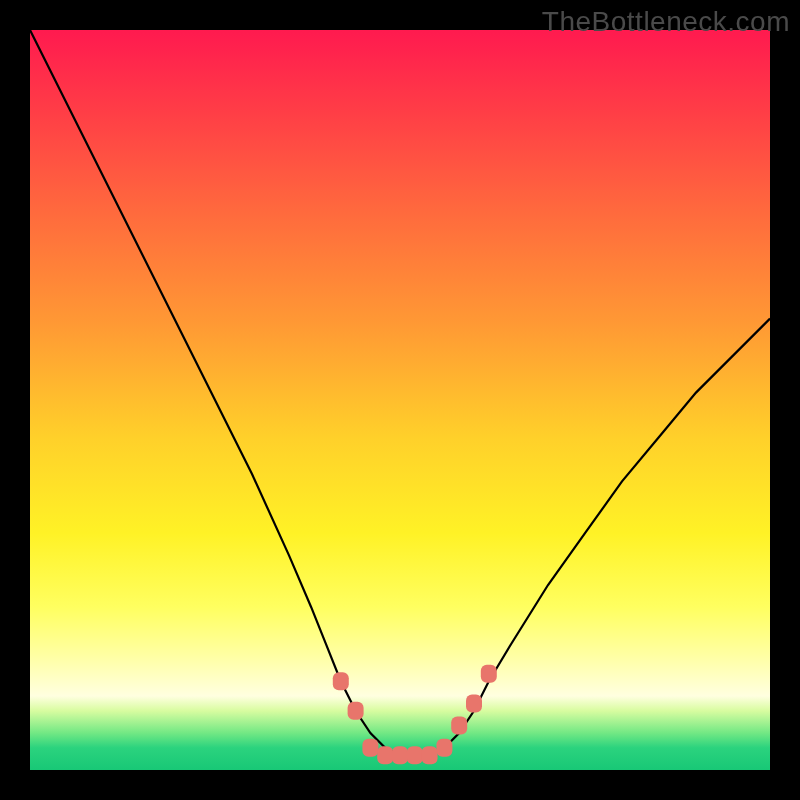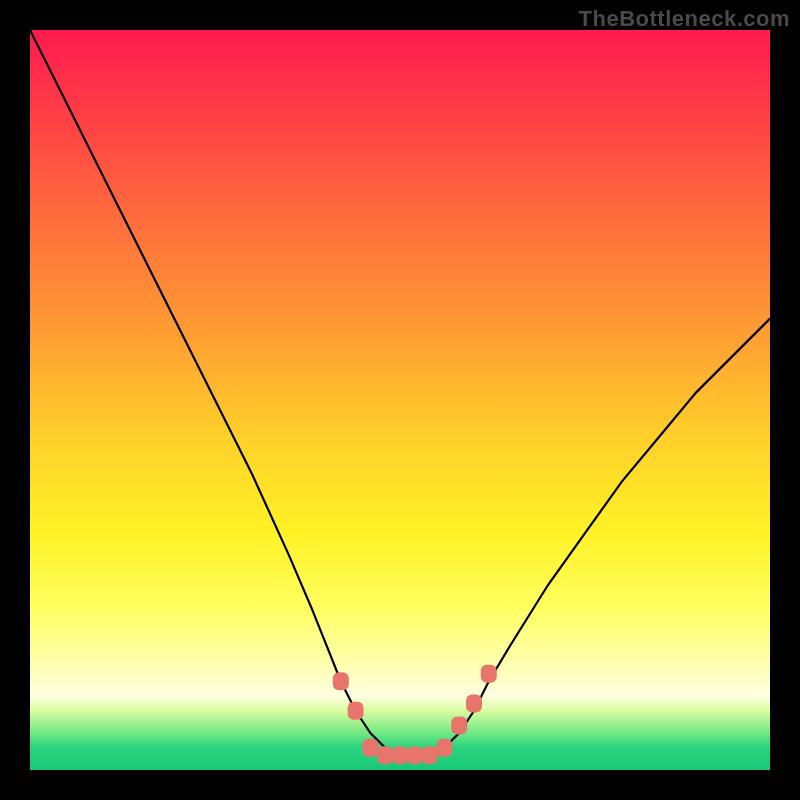--- a/index.html
+++ b/index.html
@@ -50,22 +50,22 @@
     position: absolute;
     left: 0; top: 0;
     width: 740px;
     height: 740px;
   }
   .attribution {
     position: absolute;
     top: 6px;
     right: 10px;
     color: #4a4a4a;
-    font-size: 22px;
-    font-weight: 700;
+    font-size: 28px;
+    font-weight: 400;
     letter-spacing: 0.5px;
     user-select: none;
     margin-left: 19px;
   }
 </style>
 </head>
 <body>
 
 <div class="frame">
   <div class="plot-area">

